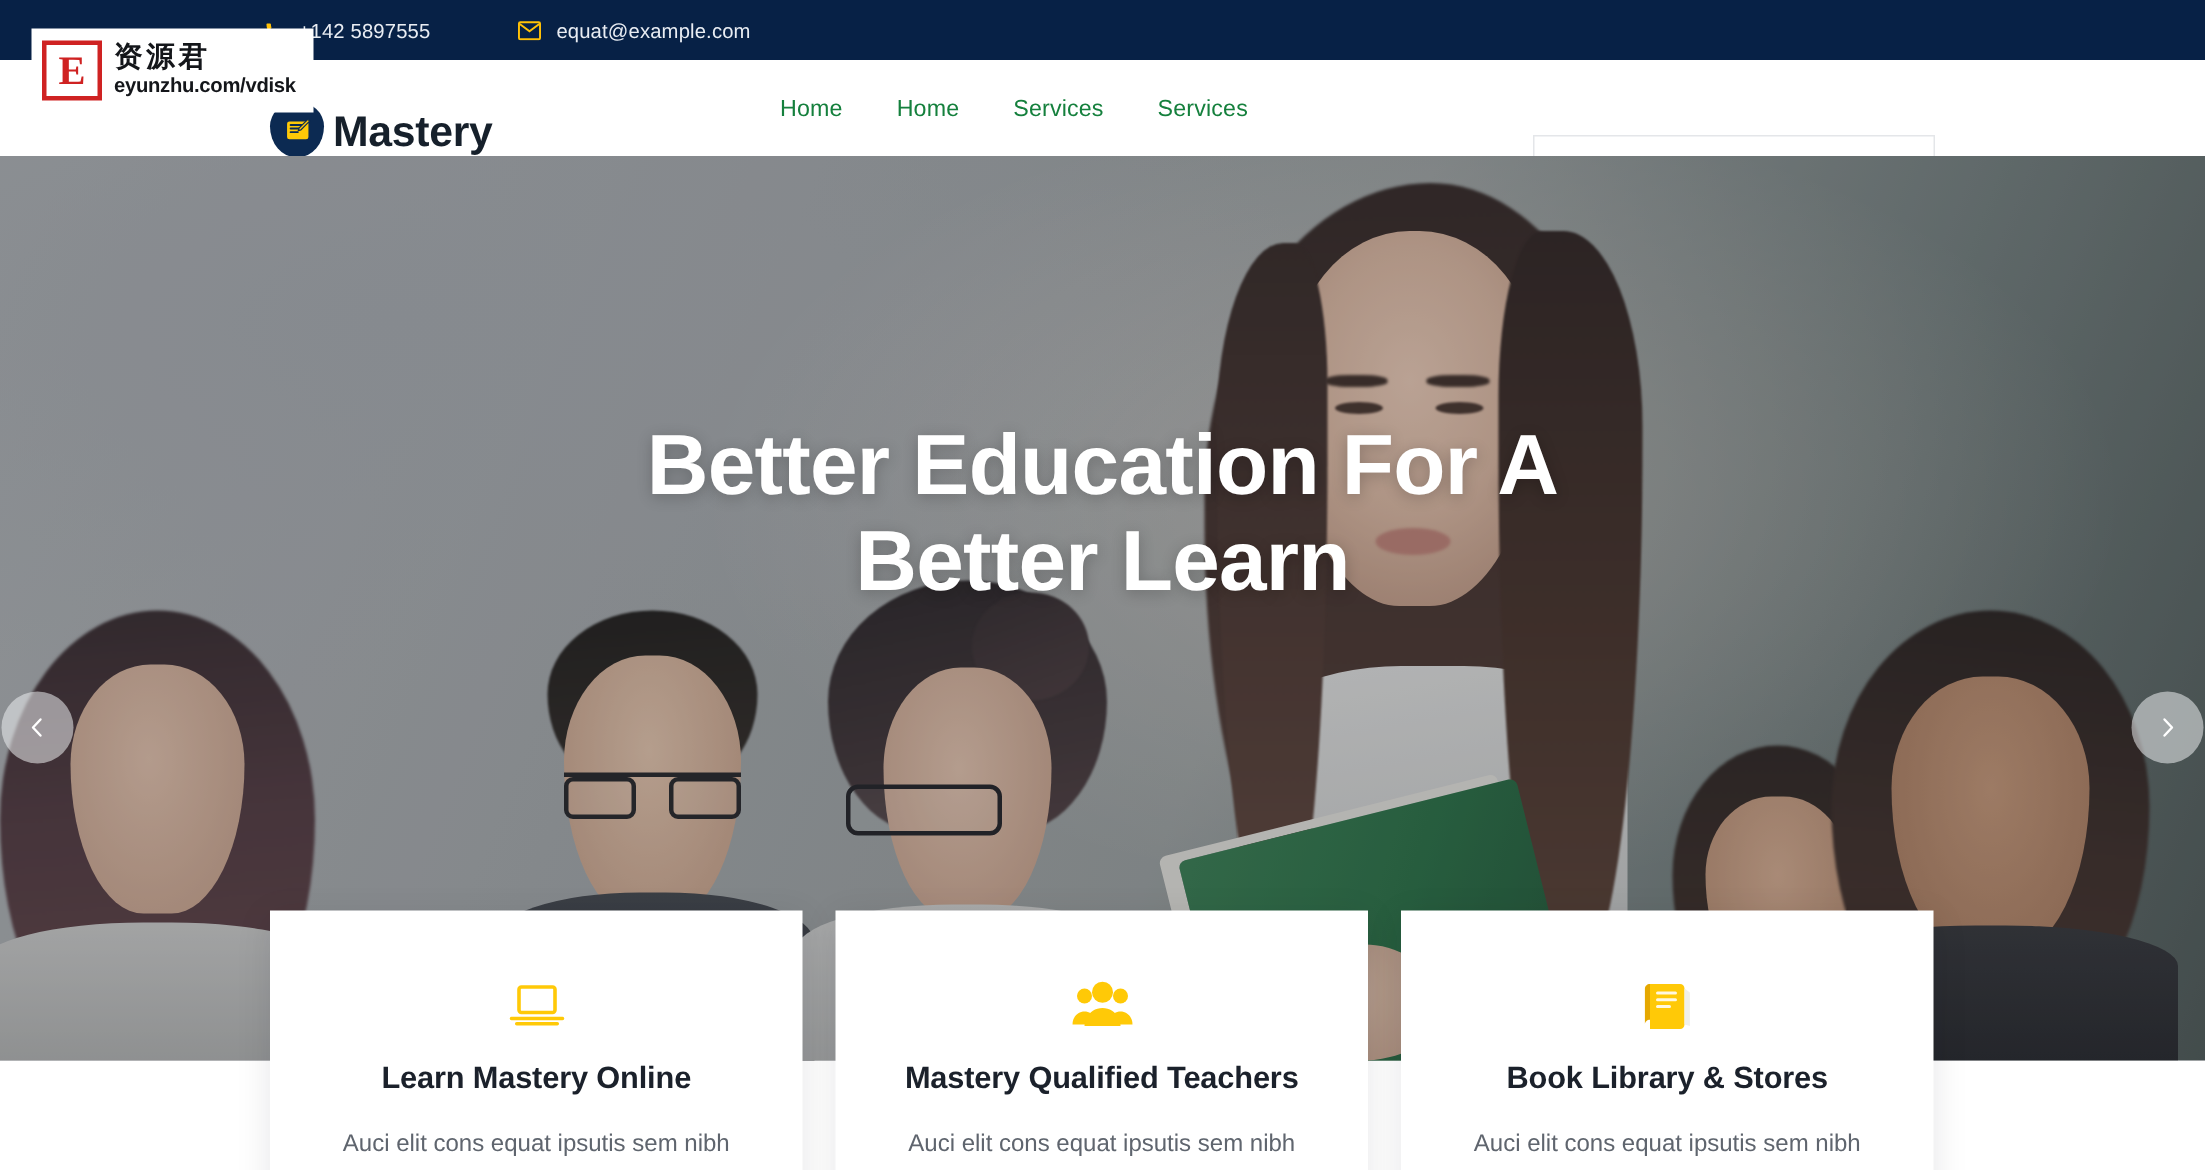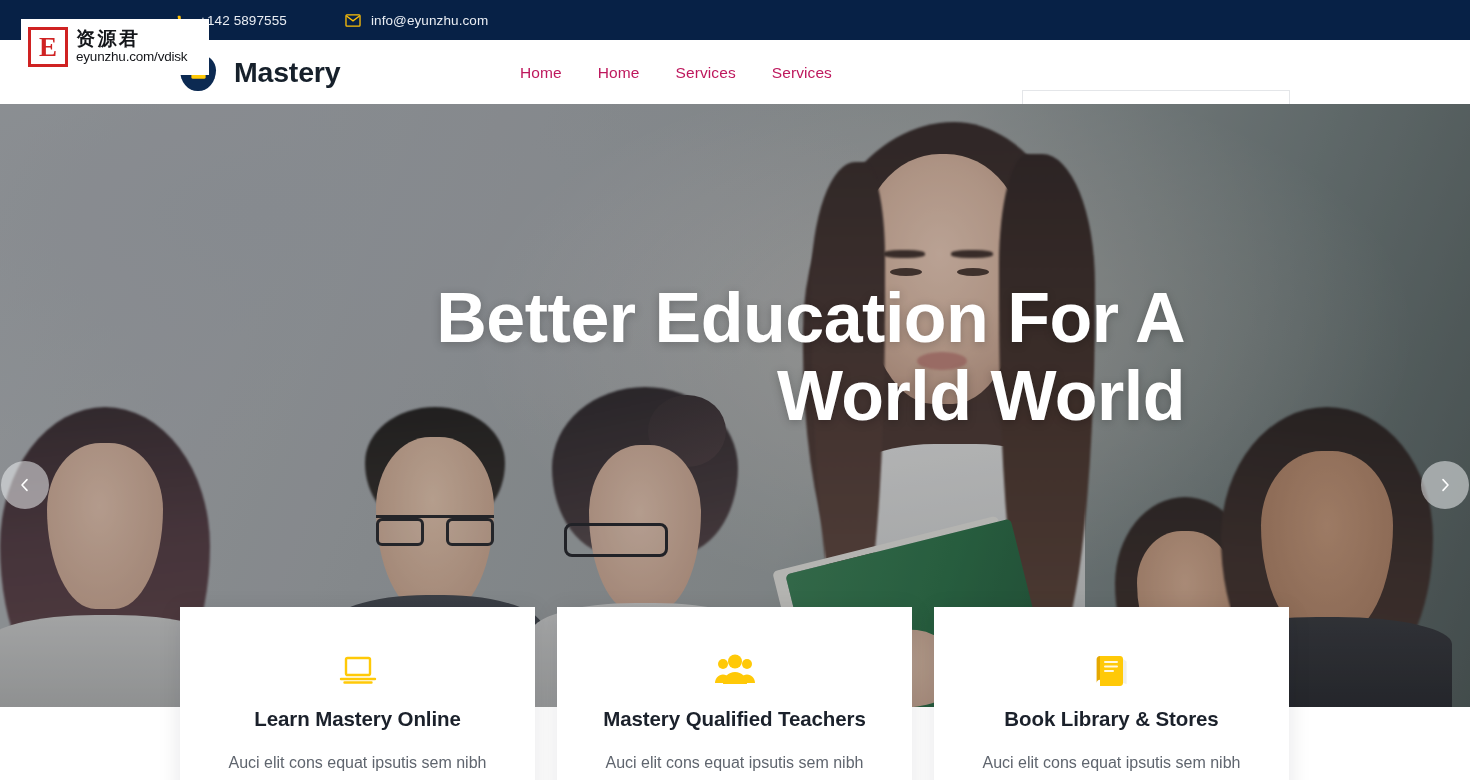--- a/index.html
+++ b/index.html
@@ -72,22 +72,22 @@
     background: #ffffff;
     display: flex;
     align-items: center;
   }
 
   .brand {
     position: absolute;
     left: 180px; top: 0;
     height: 65px;
     display: flex;
-    align-items: center;
-    gap: 18px;
+    align-items: flex-end;
+    gap: 6px;
     cursor: pointer;
   }
   .brand-mark {
     position: relative;
     width: 36px; height: 37px;
     background: #0c2a52;
     border-radius: 50% 50% 50% 50% / 45% 45% 58% 58%;
     display: flex;
     align-items: center;
     justify-content: center;
@@ -102,21 +102,21 @@
 
   .mainnav {
     position: absolute;
     left: 520px; top: 0;
     height: 65px;
     display: flex;
     align-items: center;
     gap: 36px;
   }
   .mainnav a {
-    color: #be185d;
+    color: #15803d;
     font-size: 15.5px;
     text-decoration: none;
     letter-spacing: .1px;
     cursor: pointer;
   }
 
   .searchwrap {
     position: absolute;
     right: 180px; top: 50px;
     width: 268px; height: 46px;
@@ -319,23 +319,23 @@
     position: absolute;
     left: 0; top: 0;
     width: 1470px; height: 603px;
     display: flex;
     flex-direction: column;
     align-items: center;
     padding-top: 175px;
   }
   .hero-title {
     width: 900px;
-    text-align: right;
+    text-align: center;
     color: #ffffff;
-    font-size: 70px;
+    font-size: 57px;
     line-height: 1.12;
     font-weight: bold;
     letter-spacing: -.5px;
     text-shadow: 0 2px 10px rgba(0,0,0,.22);
   }
   .read-more {
     margin-top: 50px;
     width: 148px; height: 51px;
     background: #FFC907;
     border: none;
@@ -437,21 +437,21 @@
   .wm-cn {
     font-family: "DejaVu Sans", sans-serif;
     font-size: 19px;
     font-weight: bold;
     color: #14161a;
     letter-spacing: 2.5px;
     line-height: 1.05;
   }
   .wm-url {
     font-size: 13.5px;
-    font-weight: normal;
+    font-weight: bold;
     color: #14161a;
     letter-spacing: -.2px;
     line-height: 1.05;
   }
 </style>
 </head>
 <body>
 
 <div class="page">
 
@@ -467,21 +467,21 @@
         <span>+142 5897555</span>
       </div>
 
       <div class="topbar-item">
         <span class="ico">
           <svg width="16" height="13" viewBox="0 0 24 20" fill="none" stroke="currentColor" stroke-width="2">
             <rect x="1.2" y="1.2" width="21.6" height="17.6" rx="1.4"></rect>
             <path d="M2 3l10 7.5L22 3"></path>
           </svg>
         </span>
-        <span>info@eyunzhu.com</span>
+        <span>equat@example.com</span>
       </div>
 
     </div>
 
   </div>
 
   <div class="navbar">
 
     <div class="brand">
       <span class="brand-mark">
@@ -567,21 +567,21 @@
             <div class="body"></div>
           </div>
       </div>
     </div>
 
     <div class="hero-dim"></div>
 
     <div class="hero-copy">
       <h1 class="hero-title">
         <span>Better Education For A</span><br>
-        <span>World World</span>
+        <span>Better Learn</span>
       </h1>
     </div>
 
     <button class="nav-arrow prev">
       <span>
         <svg width="16" height="16" viewBox="0 0 24 24" fill="none" stroke="currentColor" stroke-width="2.4" stroke-linecap="round" stroke-linejoin="round">
           <path d="M15 4L7.5 12 15 20"></path>
         </svg>
       </span>
     </button>

